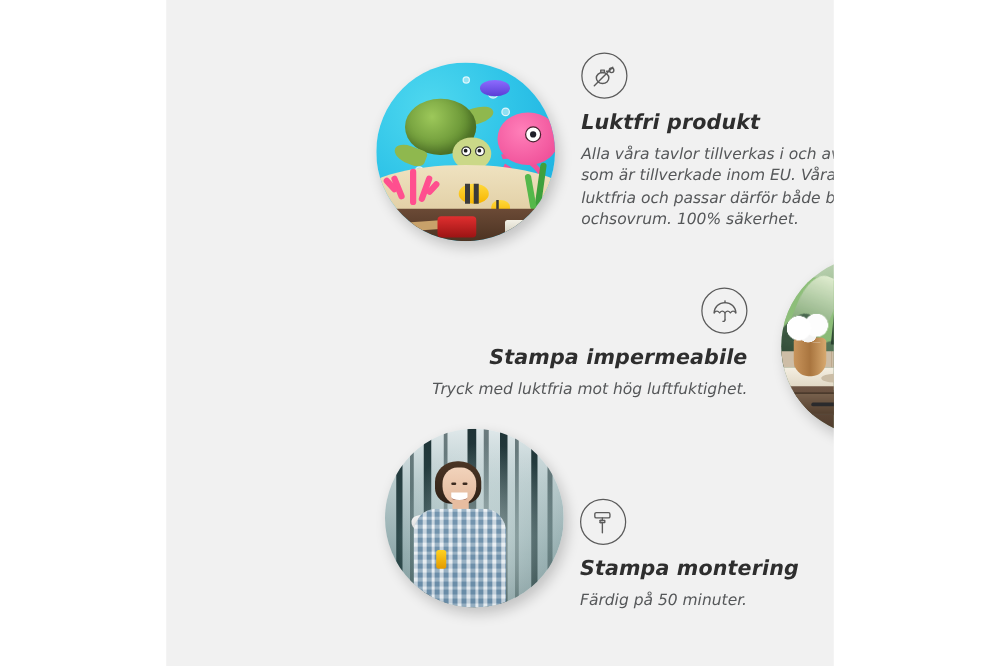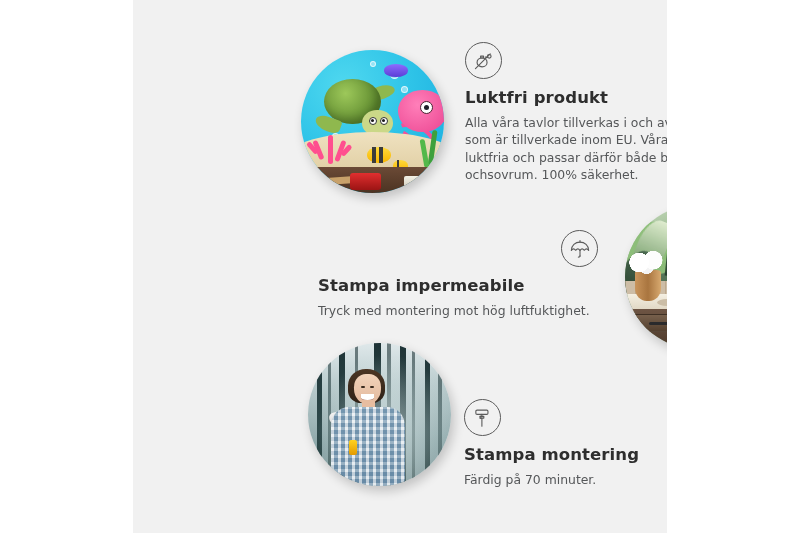--- a/index.html
+++ b/index.html
@@ -238,21 +238,21 @@
     position:absolute; left:15%; top:47%; width:22%; height:8%;
     background: linear-gradient(#f3f3f3,#d7d7d7);
     border-radius:5px; transform:rotate(-14deg);
   }
   .w-tool-yellow {
     position:absolute; left:29%; top:68%; width:5%; height:10%;
     background: linear-gradient(#ffd21f,#e39a00); border-radius:2px;
   }
 
   
-  .feature { position: absolute; }
+  .feature { position: absolute; font-style: italic; }
 
   .icon-circle {
     width: 35px; height: 35px;
     border: 1.6px solid #5b5b5b;
     border-radius: 50%;
     display: flex; align-items: center; justify-content: center;
   }
 
   .feature-title {
     color: #2e2e2e;
@@ -265,21 +265,21 @@
   .feature-desc {
     color: #555759;
     font-size: 12.4px;
     line-height: 1.42;
     margin: 0;
   }
 
   
   #feature-odour { left: 332px; top: 42px; width: 295px; text-align: left; }
   
-  #feature-water { left: 185px; top: 230px; width: 280px; }
+  #feature-water { left: 185px; top: 230px; width: 280px; text-align: right; }
   #feature-water .icon-circle { margin-left: auto; }
   
   #feature-mount { left: 331px; top: 399px; width: 280px; text-align: left; }
 
   .icon-svg { display:block; }
 </style>
 </head>
 <body>
 
 <div id="stage">
@@ -416,29 +416,29 @@
       <div class="icon-circle">
         <svg class="icon-svg" width="22" height="22" viewBox="0 0 24 24" fill="none" stroke="#5b5b5b" stroke-width="1.2" stroke-linecap="round" stroke-linejoin="round">
           <path d="M2.6 13.4C2.6 8.3 6.8 4.5 12 4.5s9.4 3.8 9.4 8.9"></path>
           <path d="M2.6 13.4c1.6-2 3.1-2 4.7 0 1.6-2 3.1-2 4.7 0 1.6-2 3.1-2 4.7 0 1.6-2 3.1-2 4.7 0"></path>
           <path d="M12 13.4v6.1"></path>
           <path d="M12 19.5c0 1-.9 1.6-1.8 1.3"></path>
           <path d="M12 4.5V2.9"></path>
         </svg>
       </div>
       <div class="feature-title">Stampa impermeabile</div>
-      <div class="feature-desc">Tryck med montering mot hög luftfuktighet.</div>
+      <div class="feature-desc">Tryck med luktfria mot hög luftfuktighet.</div>
     </div>
 
     <div class="feature" id="feature-mount">
       <div class="icon-circle">
         <svg class="icon-svg" width="22" height="22" viewBox="0 0 24 24" fill="none" stroke="#5b5b5b" stroke-width="1.2" stroke-linecap="round" stroke-linejoin="round">
           <rect x="4.2" y="3.4" width="13.2" height="4.6" rx="1.3"></rect>
           <path d="M10.8 8v2.2h-2v1.9h2V21"></path>
           <path d="M8.8 12.1h4.1v-1.9h-4.1"></path>
         </svg>
       </div>
       <div class="feature-title">Stampa montering</div>
-      <div class="feature-desc">Färdig på 70 minuter.</div>
+      <div class="feature-desc">Färdig på 50 minuter.</div>
     </div>
 
   </div>
 </div>
 
 </body></html>

